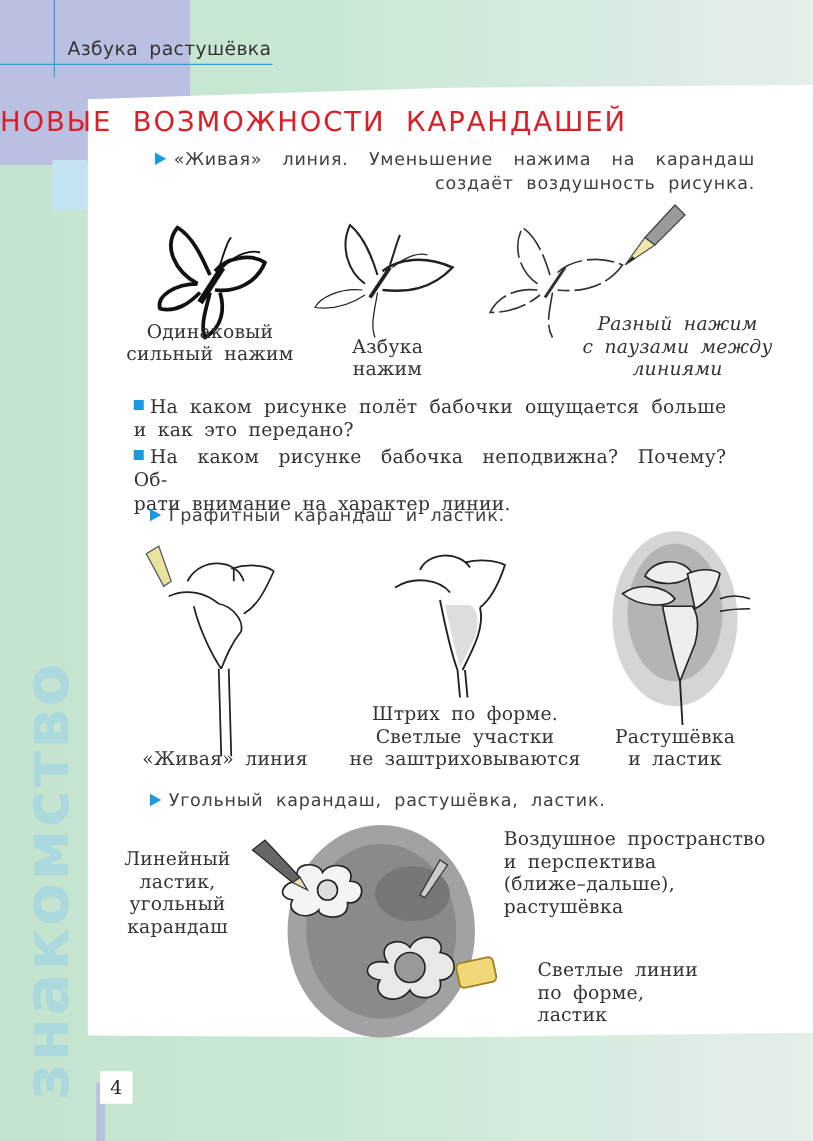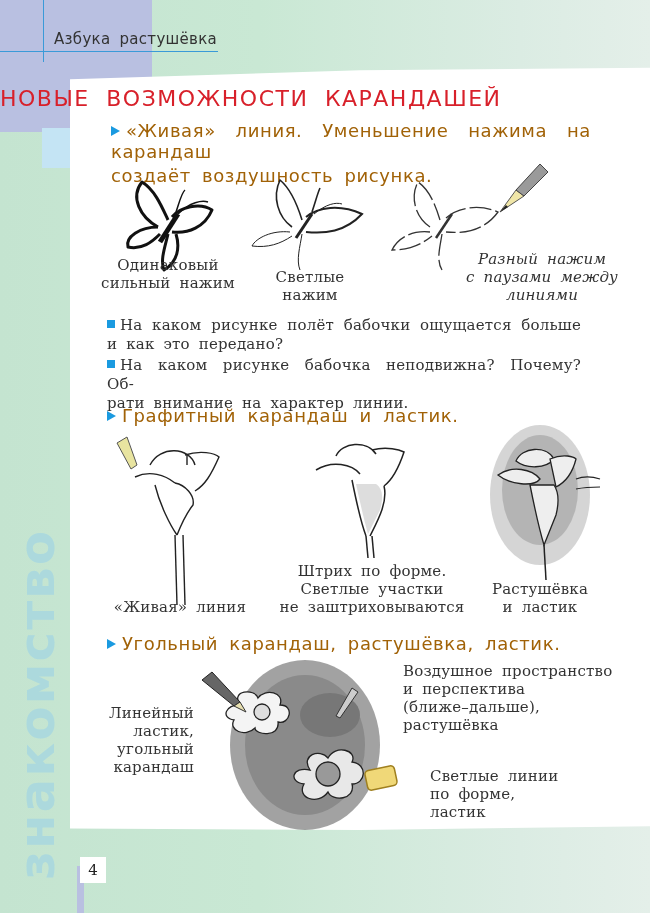--- a/index.html
+++ b/index.html
@@ -7,21 +7,21 @@
     background: linear-gradient(90deg, #c4e4d0 0%, #c9e8d4 40%, #dbece3 80%, #e4efe9 100%);
     font-family: "DejaVu Serif", serif; color:#222; }
   .violet-block { position:absolute; left:0; top:0; width:152px; height:132px; background:#b9c0e1; }
   .light-blue-block { position:absolute; left:42px; top:128px; width:28px; height:40px; background:#c4e4f4; }
   .header-vline { position:absolute; left:43px; top:0; width:1px; height:62px; background:#3a9ad8; }
   .header-hline { position:absolute; left:0; top:51px; width:218px; height:1px; background:#3a9ad8; }
   .running-head { position:absolute; left:54px; top:30px; font-family:"DejaVu Sans", sans-serif; font-size:15px; color:#333; letter-spacing:0.3px; word-spacing:4px; }
   .paper { position:absolute; left:70px; top:64px; width:580px; height:766px; background:#fff;
     clip-path: polygon(0 2%, 50% 0.8%, 100% 0.5%, 100% 99.5%, 50% 100%, 0 99.8%); }
   .title { position:absolute; left:0; width:650px; top:86px; font-family:"DejaVu Sans", sans-serif; font-size:22px; color:#d8202a; letter-spacing:1.5px; word-spacing:8px; }
-  .sans { font-family:"DejaVu Sans", sans-serif; font-size:18px; color:#a16207; letter-spacing:0.6px; word-spacing:5px; }
+  .sans { font-family:"DejaVu Sans", sans-serif; font-size:14px; color:#404040; letter-spacing:0.6px; word-spacing:5px;margin-left:13px; }
   .serif { font-family:"DejaVu Serif", serif; font-size:15px; color:#333; word-spacing:4px; letter-spacing:0.2px; }
   .abs { position:absolute; }
   .tri { display:inline-block; width:0; height:0; border-top:5px solid transparent; border-bottom:5px solid transparent; border-left:9px solid #1a9ae0; margin-right:6px; vertical-align:middle; position:relative; top:-1px; }
   .sq { display:inline-block; width:8px; height:8px; background:#1a9ae0; margin-right:5px; vertical-align:middle; position:relative; top:-2px; }
   .center { text-align:center; line-height:18px; }
   .side-word { position:absolute; left:8px; top:880px; transform-origin:0 0; transform:rotate(-90deg);
     font-family:"DejaVu Sans", sans-serif; font-weight:bold; font-size:50px; color:#a8d8e0; letter-spacing:2px; opacity:0.85; }
   .page-num-box { position:absolute; left:80px; top:857px; width:26px; height:26px; background:#fff; font-family:"DejaVu Serif", serif; font-size:15px; text-align:center; line-height:26px; color:#222; }
   .page-bar { position:absolute; left:77px; top:866px; width:7px; height:47px; background:#b9c0e1; }
   svg { position:absolute; overflow:visible; }
@@ -36,21 +36,21 @@
 <div class="running-head">Азбука растушёвка</div>
 
 <div class="side-word">знакомство</div>
 
 <div class="paper"></div>
 
 <div class="title">НОВЫЕ ВОЗМОЖНОСТИ КАРАНДАШЕЙ</div>
 
 <div class="abs sans" style="left:111px; top:120px; width:480px;">
   <div style="text-align:justify; text-align-last:justify;"><span class="tri"></span><span>«Живая» линия. Уменьшение нажима на карандаш</span></div>
-  <div style="margin-top:3px;">создаёт воздушность рисунка.</div>
+  <div style="margin-top:3px;text-align:right;">создаёт воздушность рисунка.</div>
 </div>
 
 <svg style="left:120px; top:172px;" width="110" height="100" viewBox="0 0 110 100">
   <g fill="none" stroke="#111" stroke-width="3" stroke-linejoin="round">
     <path d="M38 55 C20 45 10 25 22 10 C35 18 42 35 48 48"></path>
     <path d="M38 55 C20 55 5 65 8 75 C22 78 32 70 40 62"></path>
     <path d="M52 45 C60 35 80 30 92 38 C85 55 68 62 52 60"></path>
     <path d="M48 62 C45 75 40 88 44 98 C58 90 60 75 56 62"></path>
     <path d="M40 70 L58 42" stroke-width="5"></path>
   </g>
@@ -83,21 +83,21 @@
     <polygon points="126,18 150,-8 158,0 134,24" fill="#9a9a9a" stroke="#444" stroke-width="1"></polygon>
     <polygon points="110,40 116,33 118,35" fill="#222"></polygon>
   </g>
 </svg>
 
 <div class="abs serif center" style="left:98px; top:256px; width:140px;">
   <div>Одинаковый</div>
   <div>сильный нажим</div>
 </div>
 <div class="abs serif center" style="left:260px; top:268px; width:100px;">
-  <div>Светлые</div>
+  <div>Азбука</div>
   <div>нажим</div>
 </div>
 <div class="abs serif center" style="left:462px; top:250px; width:160px;font-style:italic;">
   <div>Разный нажим</div>
   <div>с паузами между</div>
   <div>линиями</div>
 </div>
 
 <div class="abs serif" style="left:107px; top:316px; width:474px; line-height:19px;">
   <div>
@@ -187,21 +187,21 @@
     <polygon points="34,46 40,42 46,52" fill="#e8e0b0" stroke="#333" stroke-width="1"></polygon>
   </g>
   <g>
     <polygon points="152,28 158,32 140,58 136,56" fill="#ccc" stroke="#333" stroke-width="1"></polygon>
   </g>
   <g>
     <rect x="166" y="108" width="30" height="20" rx="4" fill="#f0d878" stroke="#a08020" stroke-width="1.5" transform="rotate(-12 181 118)"></rect>
   </g>
 </svg>
 
-<div class="abs serif" style="left:90px; top:678px; width:104px; text-align:right; line-height:18px;margin-top:26px;">
+<div class="abs serif" style="left:90px; top:678px; width:104px; text-align:center; line-height:18px;">
   <div>Линейный</div>
   <div>ластик,</div>
   <div>угольный</div>
   <div>карандаш</div>
 </div>
 <div class="abs serif" style="left:403px; top:662px; width:220px; line-height:18px;">
   <div>Воздушное пространство</div>
   <div>и перспектива</div>
   <div>(ближе–дальше),</div>
   <div>растушёвка</div>

